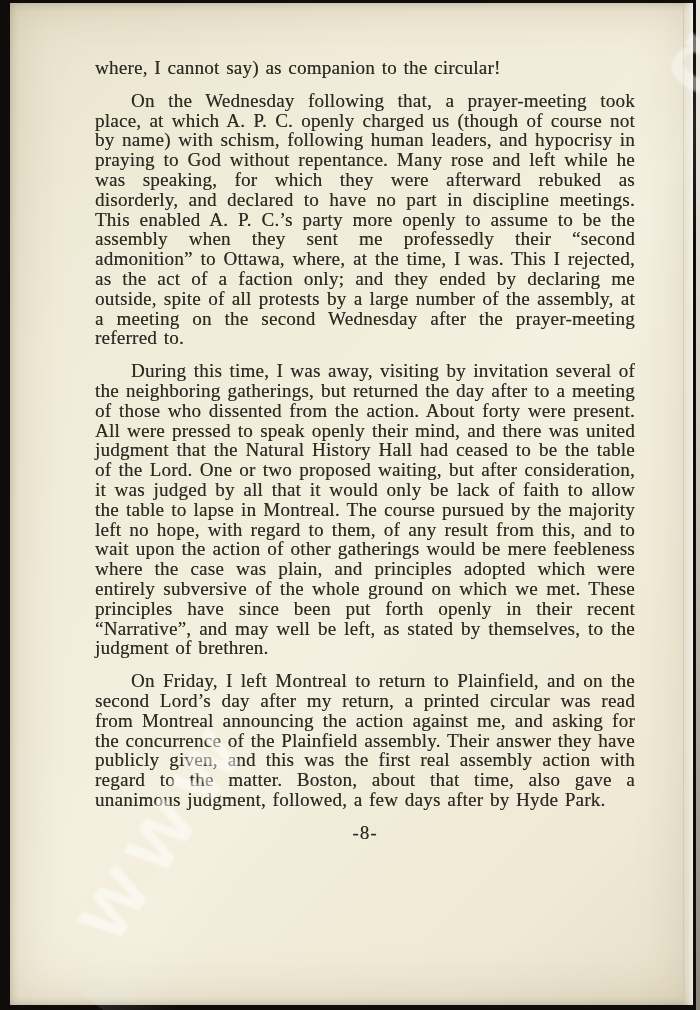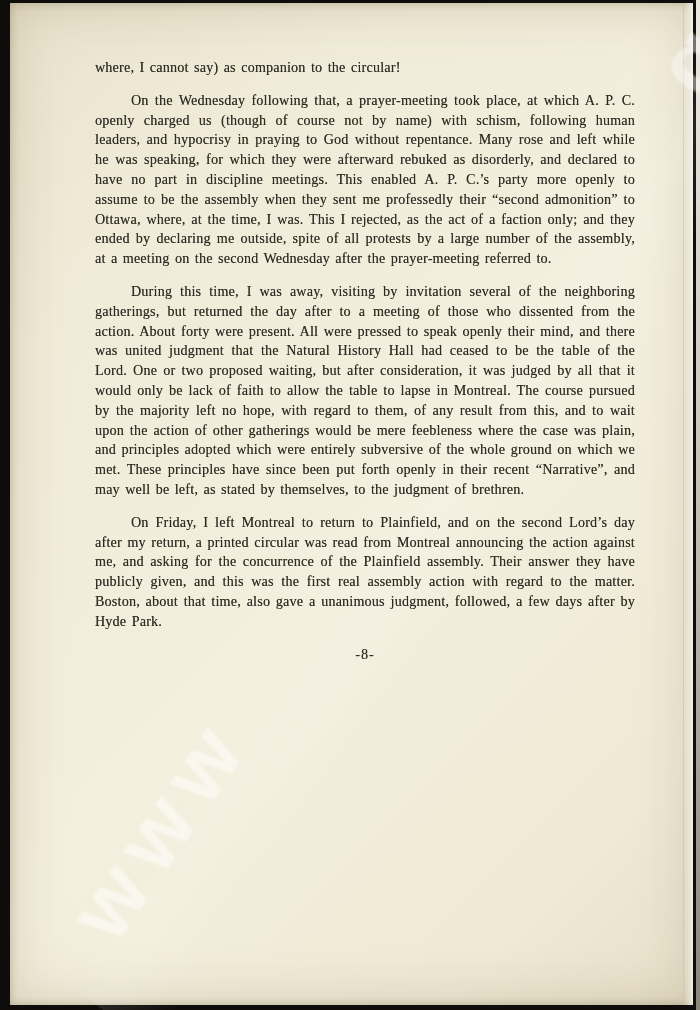--- a/index.html
+++ b/index.html
@@ -44,21 +44,21 @@
     width: 9px;
     background: linear-gradient(to right, rgba(255,255,252,0) 0%, rgba(255,255,250,0.75) 100%);
     border-left: 1px solid rgba(90,80,55,0.25);
   }
   .text-block {
     position: absolute;
     left: 85px;
     top: 55px;
     width: 540px;
     color: #2c2a23;
-    font-size: 14px;
+    font-size: 19px;
     line-height: 19.8px;
     text-align: justify;
     letter-spacing: 0.25px;
     word-spacing: 1.6px;
     text-shadow: 0.2px 0.2px 0.3px rgba(30,26,18,0.55);
   }
   .para {
     margin: 0 0 13px 0;
     text-indent: 36px;
   }

